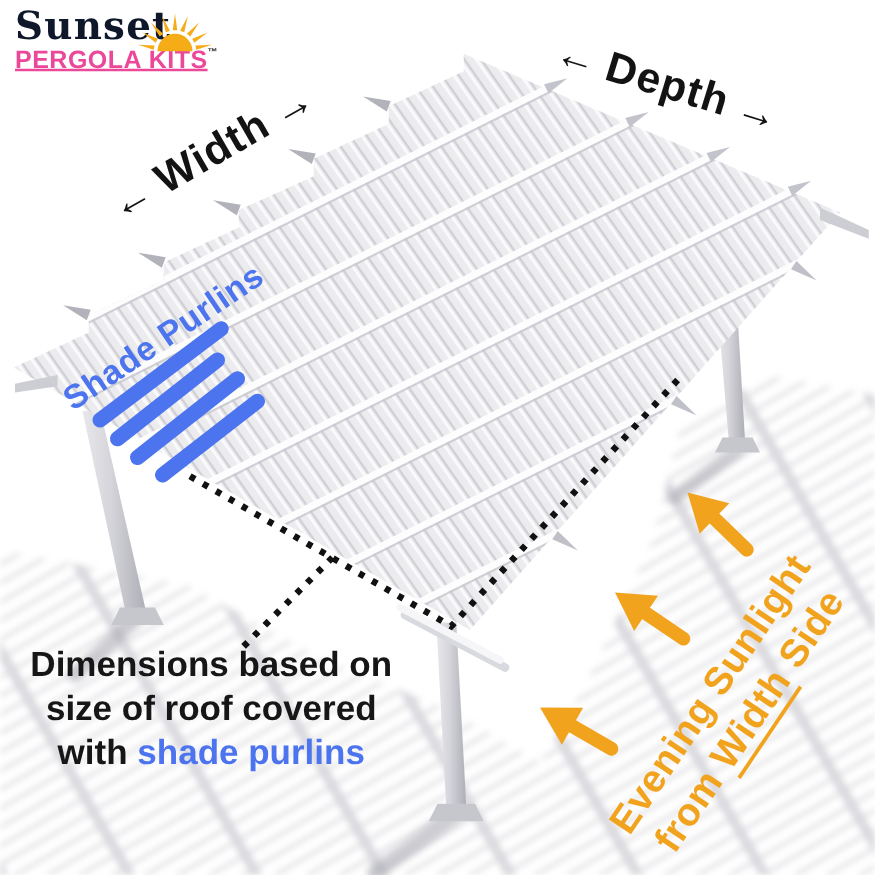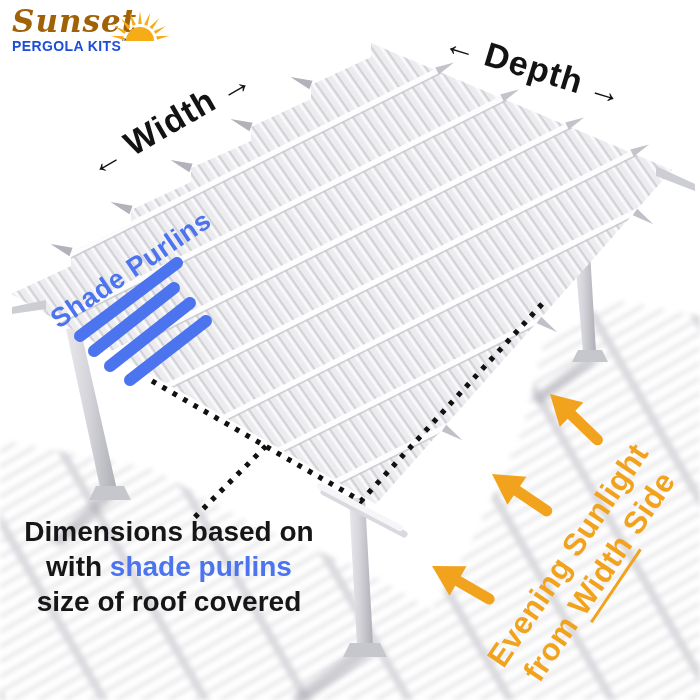--- a/index.html
+++ b/index.html
@@ -8,25 +8,25 @@
     --text-black:#161616;
     --sun-yellow:#F6AC17;
   }
   html,body{margin:0;padding:0;background:#fff;}
   #stage{position:relative;width:700px;height:700px;background:#ffffff;overflow:hidden;
          font-family:"Liberation Sans",sans-serif;}
   #scene{position:absolute;left:0;top:0;}
 
   
   .logo{position:absolute;left:12px;top:6px;width:175px;}
-  .logo-script{font-family:"DejaVu Serif",serif;font-style:italic;font-weight:600;
-               font-size:31px;color:#a16207;line-height:30px;letter-spacing:1px;}
+  .logo-script{font-family:"DejaVu Serif",serif;font-weight:600;
+               font-size:31px;color:#0f172a;line-height:30px;letter-spacing:1px;}
   .logo-sun{position:absolute;left:96px;top:2px;width:64px;height:36px;}
   .logo-brand-row{margin-top:1px;white-space:nowrap;}
-  .logo-brand{font-size:14px;font-weight:800;color:#1d4ed8;letter-spacing:0.4px;}
+  .logo-brand{font-size:20px;font-weight:800;color:#ec4899;letter-spacing:0.4px;text-decoration:underline;}
   .logo-tm{font-size:8px;font-weight:700;color:#1a1a1a;vertical-align:top;}
 
   
   .dim-label{position:absolute;white-space:nowrap;font-weight:600;font-size:34px;
              color:#131313;letter-spacing:1px;}
   .dim-label .arr{font-weight:400;font-size:33px;padding:0 8px;}
   #width-label{left:170px;top:122px;transform:translate(-50%,-50%) rotate(-30deg);}
   #depth-label{left:534px;top:68px;transform:translate(-50%,-50%) rotate(17deg);}
 
   
@@ -206,22 +206,22 @@
     <span class="arr">←</span><span>Width</span><span class="arr">→</span>
   </div>
   <div class="dim-label" id="depth-label">
     <span class="arr">←</span><span>Depth</span><span class="arr">→</span>
   </div>
 
   <div id="shade-purlins-label">Shade Purlins</div>
 
   <div id="caption">
     <div>Dimensions based on</div>
+    <div>size of roof covered</div>
     <div><span>with </span><span class="hl">shade purlins</span></div>
-    <div>size of roof covered</div>
   </div>
 
   <div id="sunlight-label">
     <div>Evening Sunlight</div>
     <div><span>from </span><span class="ul">Width</span><span> Side</span></div>
   </div>
 
 </div>
 
 </body></html>

